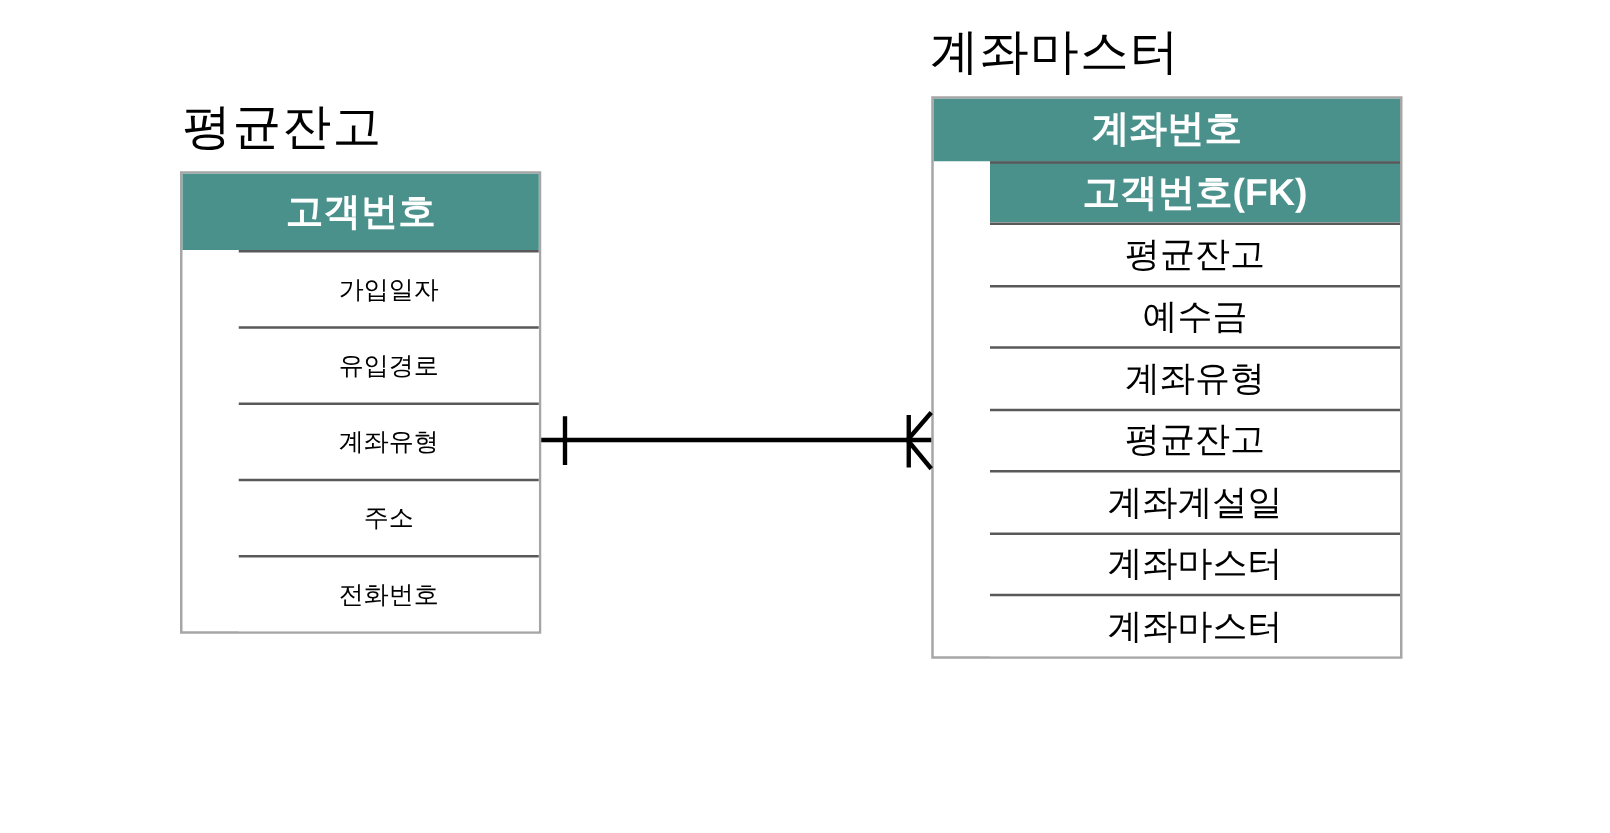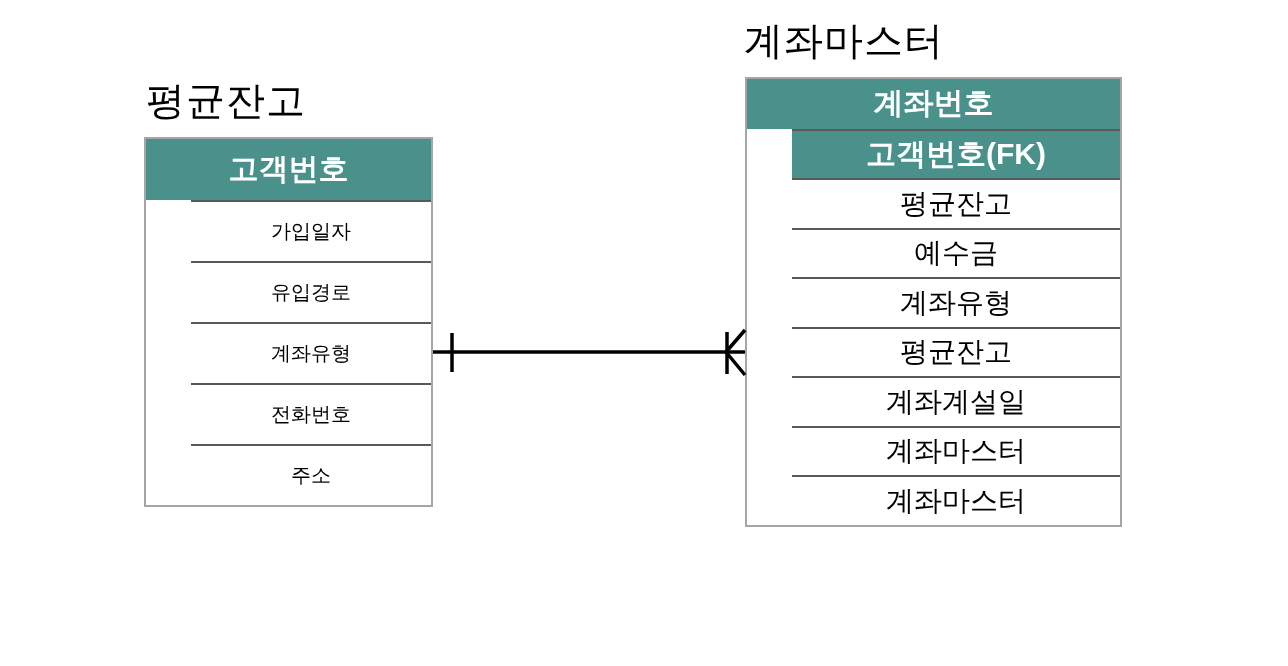--- a/index.html
+++ b/index.html
@@ -75,22 +75,22 @@
 
 <div class="canvas">
 
   <h2 class="entity-title title-customer">평균잔고</h2>
 
   <div class="erd-table table-customer">
     <div class="row key-row">고객번호</div>
     <div class="row">가입일자</div>
     <div class="row">유입경로</div>
     <div class="row">계좌유형</div>
+    <div class="row">주소</div>
     <div class="row">전화번호</div>
-    <div class="row">주소</div>
   </div>
 
   <h2 class="entity-title title-account">계좌마스터</h2>
 
   <div class="erd-table table-account">
     <div class="row key-row">계좌번호</div>
     <div class="row key-row">고객번호(FK)</div>
     <div class="row">평균잔고</div>
     <div class="row">예수금</div>
     <div class="row">계좌유형</div>

